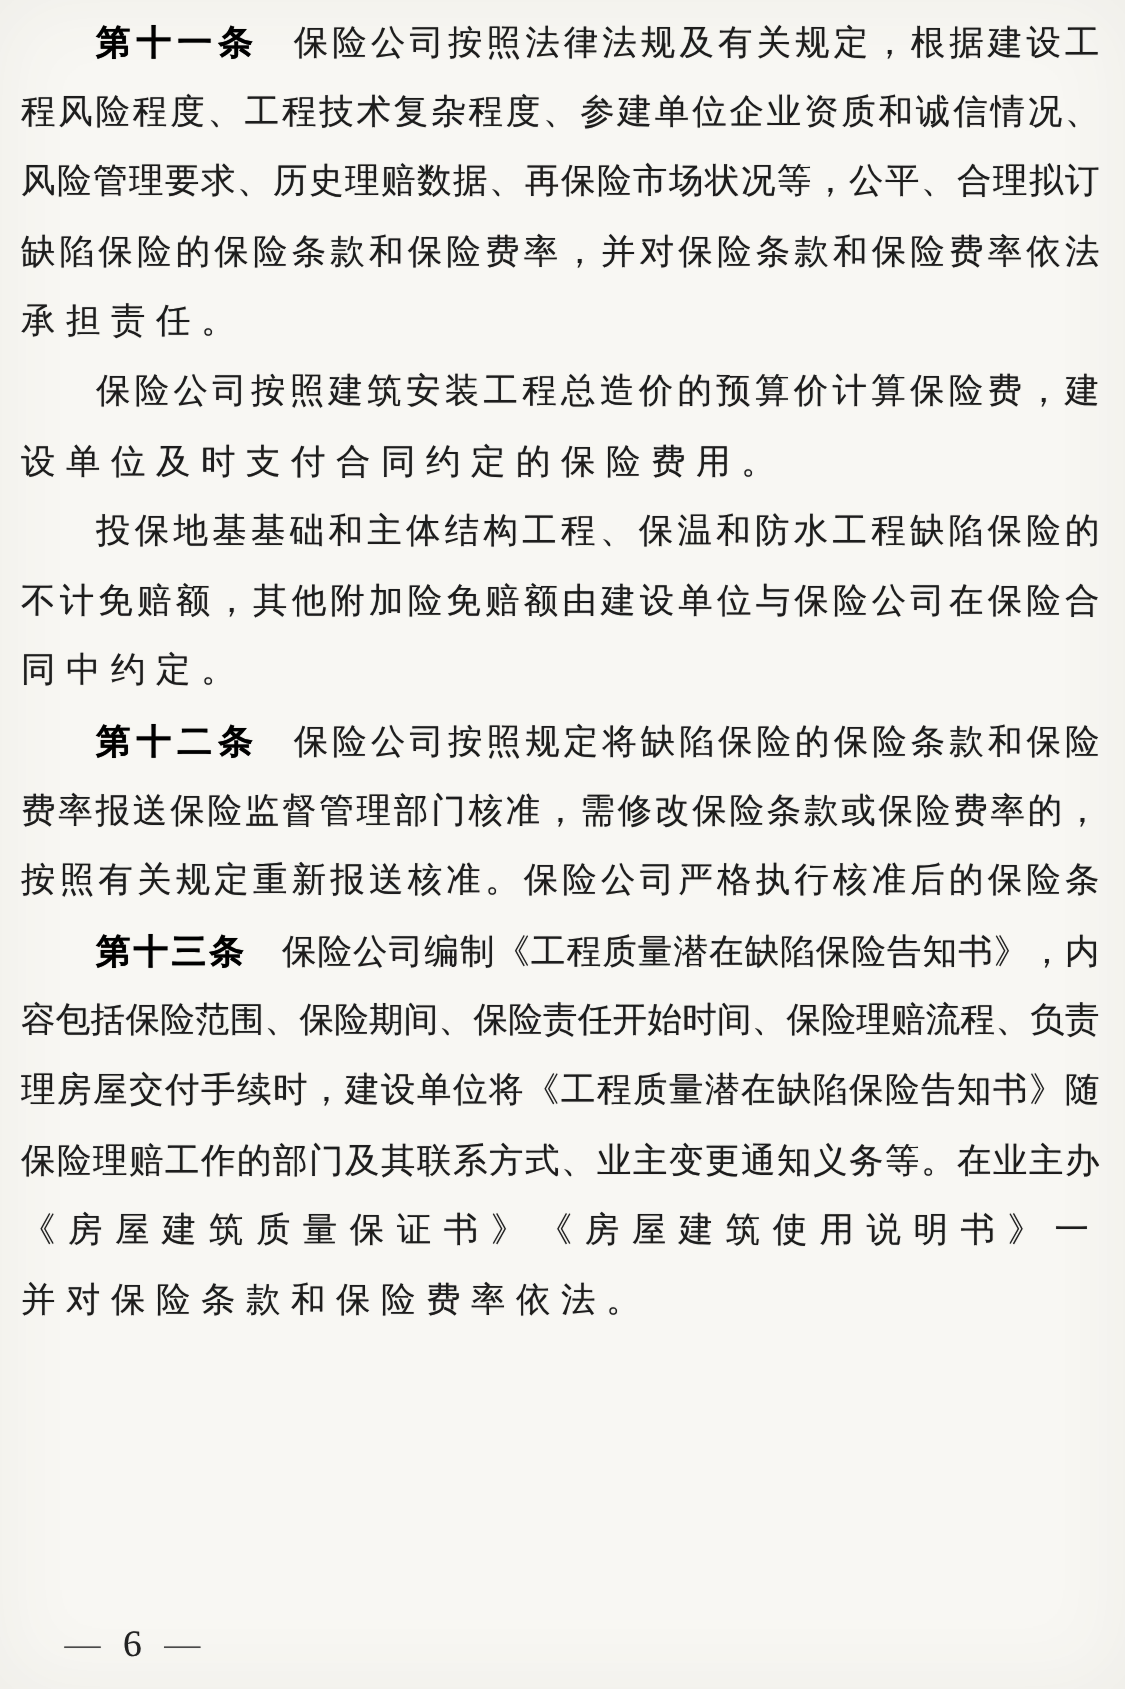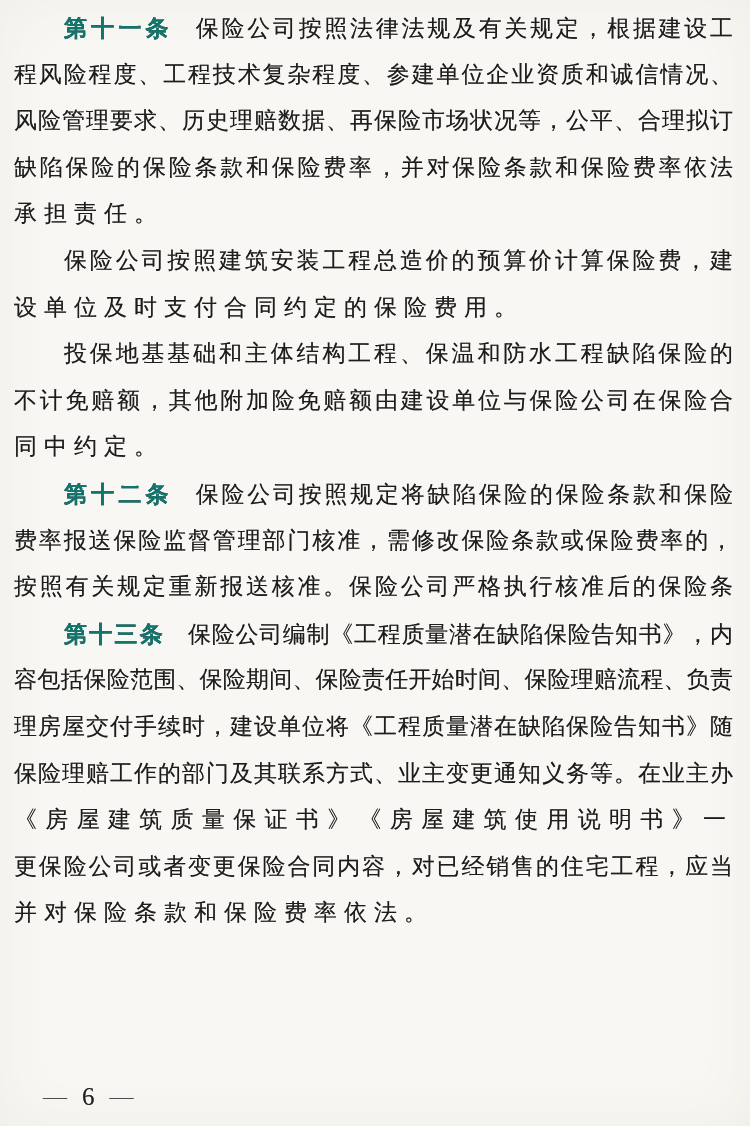--- a/index.html
+++ b/index.html
@@ -43,21 +43,21 @@
   .line.first {
     text-indent: 50px;
   }
   .line.para-end {
     text-align-last: left;
     letter-spacing: 7px;
   }
   .art-heading {
     font-family: "Liberation Sans", sans-serif;
     font-weight: 700;
-    color: #0f766e;
+    color: #000000;
     letter-spacing: 1.5px;
     margin-right: 23px;
     text-shadow: 0 0 0.5px rgba(0,0,0,0.8);
   }
   .footer {
     position: absolute;
     left: 43px;
     top: 1083px;
     font-size: 24px;
     color: #3a3a3a;
@@ -108,21 +108,20 @@
 
     <div class="para">
       <p class="line first"><span class="art-heading">第十三条</span><span>保险公司编制《工程质量潜在缺陷保险告知书》，内</span></p>
       <p class="line">容包括保险范围、保险期间、保险责任开始时间、保险理赔流程、负责</p>
       <p class="line">理房屋交付手续时，建设单位将《工程质量潜在缺陷保险告知书》随</p>
       <p class="line">保险理赔工作的部门及其联系方式、业主变更通知义务等。在业主办</p>
       <p class="line para-end">《房屋建筑质量保证书》《房屋建筑使用说明书》一并交付业主。</p>
     </div>
 
     <div class="para">
-      <p class="line">更保险公司或者变更保险合同内容，对已经销售的住宅工程，应当</p>
       <p class="line para-end">并对保险条款和保险费率依法。</p>
     </div>
 
 
   </div>
 
   <div class="footer">
     <span class="dash">—</span><span class="pnum">6</span><span class="dash">—</span>
   </div>
 </div>

